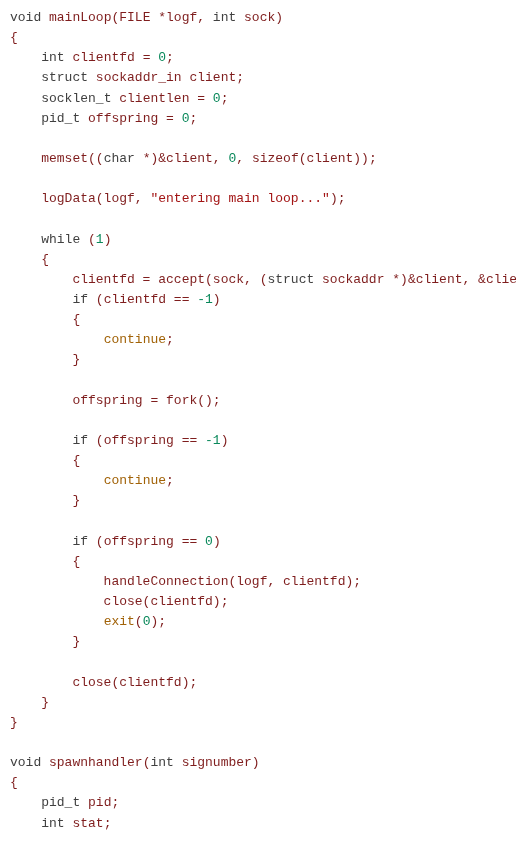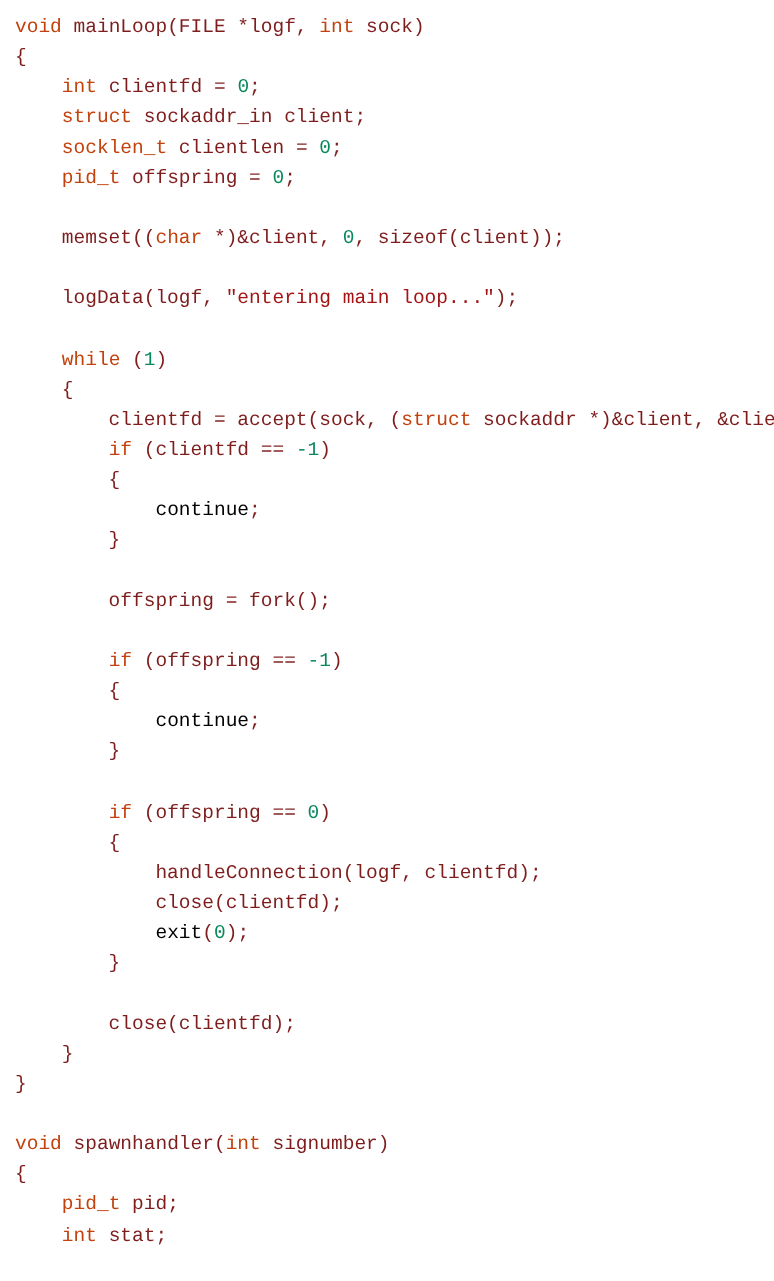--- a/index.html
+++ b/index.html
@@ -15,25 +15,25 @@
       color: #000000;
       width: 516px;
       min-height: 854px;
       overflow-x: hidden;
     }
     .code-container {
       padding: 8px 10px;
       background: #ffffff;
       white-space: pre;
     }
-    .kw { color: #c2410c; }     
+    .kw { color: #404040; }     
     .str { color: #a31515; }      
     .num { color: #09885a; }  
     .plain { color: #7f1d1d; }
-    .ctrl { color: #000000; }     
+    .ctrl { color: #a16207; }     
     .line {
       display: block;
       min-height: 1.55em;
     }
   </style>
 </head>
 <body>
 
 <div class="code-container" id="code-display"><span class="line"><span class="kw">void</span><span class="plain"> mainLoop(FILE *logf, </span><span class="kw">int</span><span class="plain"> sock)</span></span><span class="line"><span class="plain">{</span></span><span class="line"><span class="plain">    </span><span class="kw">int</span><span class="plain"> clientfd = </span><span class="num">0</span><span class="plain">;</span></span><span class="line"><span class="plain">    </span><span class="kw">struct</span><span class="plain"> sockaddr_in client;</span></span><span class="line"><span class="plain">    </span><span class="kw">socklen_t</span><span class="plain"> clientlen = </span><span class="num">0</span><span class="plain">;</span></span><span class="line"><span class="plain">    </span><span class="kw">pid_t</span><span class="plain"> offspring = </span><span class="num">0</span><span class="plain">;</span></span><span class="line">​</span><span class="line"><span class="plain">    memset((</span><span class="kw">char</span><span class="plain"> *)&amp;client, </span><span class="num">0</span><span class="plain">, sizeof(client));</span></span><span class="line">​</span><span class="line"><span class="plain">    logData(logf, </span><span class="str">"entering main loop..."</span><span class="plain">);</span></span><span class="line">​</span><span class="line"><span class="plain">    </span><span class="kw">while</span><span class="plain"> (</span><span class="num">1</span><span class="plain">)</span></span><span class="line"><span class="plain">    {</span></span><span class="line"><span class="plain">        clientfd = accept(sock, (</span><span class="kw">struct</span><span class="plain"> sockaddr *)&amp;client, &amp;clientlen);</span></span><span class="line"><span class="plain">        </span><span class="kw">if</span><span class="plain"> (clientfd == </span><span class="num">-1</span><span class="plain">)</span></span><span class="line"><span class="plain">        {</span></span><span class="line"><span class="plain">            </span><span class="ctrl">continue</span><span class="plain">;</span></span><span class="line"><span class="plain">        }</span></span><span class="line">​</span><span class="line"><span class="plain">        offspring = fork();</span></span><span class="line">​</span><span class="line"><span class="plain">        </span><span class="kw">if</span><span class="plain"> (offspring == </span><span class="num">-1</span><span class="plain">)</span></span><span class="line"><span class="plain">        {</span></span><span class="line"><span class="plain">            </span><span class="ctrl">continue</span><span class="plain">;</span></span><span class="line"><span class="plain">        }</span></span><span class="line">​</span><span class="line"><span class="plain">        </span><span class="kw">if</span><span class="plain"> (offspring == </span><span class="num">0</span><span class="plain">)</span></span><span class="line"><span class="plain">        {</span></span><span class="line"><span class="plain">            handleConnection(logf, clientfd);</span></span><span class="line"><span class="plain">            close(clientfd);</span></span><span class="line"><span class="plain">            </span><span class="ctrl">exit</span><span class="plain">(</span><span class="num">0</span><span class="plain">);</span></span><span class="line"><span class="plain">        }</span></span><span class="line">​</span><span class="line"><span class="plain">        close(clientfd);</span></span><span class="line"><span class="plain">    }</span></span><span class="line"><span class="plain">}</span></span><span class="line">​</span><span class="line"><span class="kw">void</span><span class="plain"> spawnhandler(</span><span class="kw">int</span><span class="plain"> signumber)</span></span><span class="line"><span class="plain">{</span></span><span class="line"><span class="plain">    </span><span class="kw">pid_t</span><span class="plain"> pid;</span></span><span class="line"><span class="plain">    </span><span class="kw">int</span><span class="plain"> stat;</span></span><span class="line">​</span><span class="line"></span></div>
 

